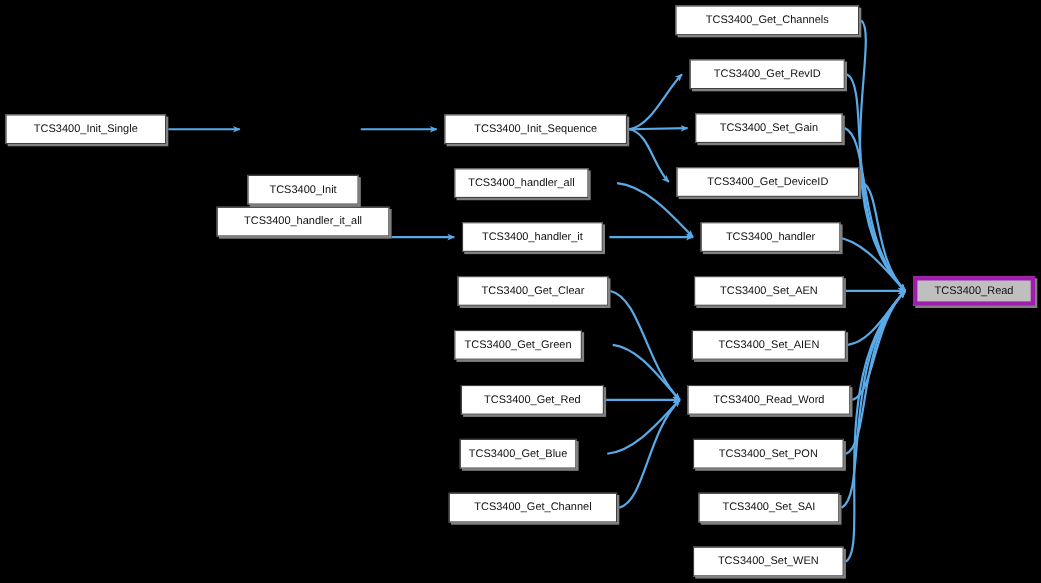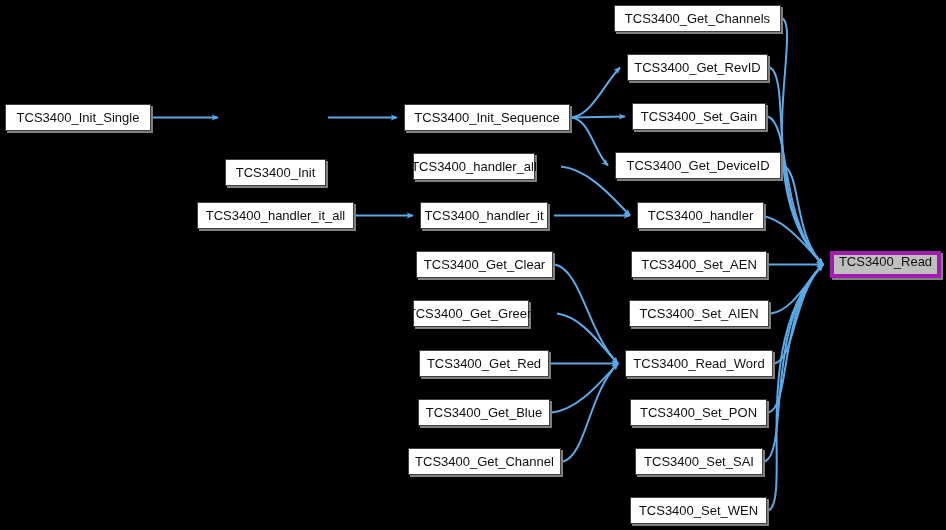--- a/index.html
+++ b/index.html
@@ -23,25 +23,25 @@
     height: 530px;
     pointer-events: none;
   }
   .node {
     position: absolute;
     box-sizing: border-box;
     background: #ffffff;
     border: 1px solid #404040;
     box-shadow: 2px 2px 0 0 #808080;
     display: flex;
-    align-items: flex-end;
+    align-items: center;
     justify-content: center;
     white-space: nowrap;
     color: #101010;
-    font-size: 13px;
+    font-size: 10px;
     font-family: "Liberation Sans", sans-serif;
     letter-spacing: 0px;
     height: 27px;
     z-index: 5;
   }
   .node.focus {
     background: #bfbfbf;
     border: 4px solid #a21caf;
   }
   .node-label {
@@ -84,42 +84,42 @@
       <path d="M 765 461.5 C 789.36 449.68, 763.9 323.6, 823 264.5" fill="none" stroke="#5aaae8" stroke-width="2" marker-end="url(#arrowhead)"></path>
       <path d="M 769 510.5 C 791.68 495.74, 749.2 338.3, 823 264.5" fill="none" stroke="#5aaae8" stroke-width="2" marker-end="url(#arrowhead)"></path>
     </svg>
   <div id="node-layer">
       <div class="node" style="left: 5px; top: 104px; width: 146px;">
         <span class="node-label">TCS3400_Init_Single</span>
       </div>
       <div class="node" style="left: 225px; top: 120px; width: 101px; margin-top: 39px;">
         <span class="node-label">TCS3400_Init</span>
       </div>
-      <div class="node" style="left: 197px; top: 202px; width: 157px;">
+      <div class="node" style="left: 197px; top: 188px; width: 157px;">
         <span class="node-label">TCS3400_handler_it_all</span>
       </div>
       <div class="node" style="left: 404px; top: 104px; width: 166px;">
         <span class="node-label">TCS3400_Init_Sequence</span>
       </div>
       <div class="node" style="left: 413px; top: 153px; width: 122px;">
         <span class="node-label">TCS3400_handler_all</span>
       </div>
       <div class="node" style="left: 420px; top: 202px; width: 128px;">
         <span class="node-label">TCS3400_handler_it</span>
       </div>
       <div class="node" style="left: 416px; top: 251px; width: 137px;">
         <span class="node-label">TCS3400_Get_Clear</span>
       </div>
       <div class="node" style="left: 413px; top: 300px; width: 116px;">
         <span class="node-label">TCS3400_Get_Green</span>
       </div>
       <div class="node" style="left: 419px; top: 350px; width: 130px;">
         <span class="node-label">TCS3400_Get_Red</span>
       </div>
-      <div class="node" style="left: 418px; top: 399px; width: 132px;">
+      <div class="node" style="left: 418px; top: 399px; width: 106px;">
         <span class="node-label">TCS3400_Get_Blue</span>
       </div>
       <div class="node" style="left: 408px; top: 448px; width: 153px;">
         <span class="node-label">TCS3400_Get_Channel</span>
       </div>
       <div class="node" style="left: 614px; top: 5px; width: 167px;">
         <span class="node-label">TCS3400_Get_Channels</span>
       </div>
       <div class="node" style="left: 627px; top: 54px; width: 141px;">
         <span class="node-label">TCS3400_Get_RevID</span>

